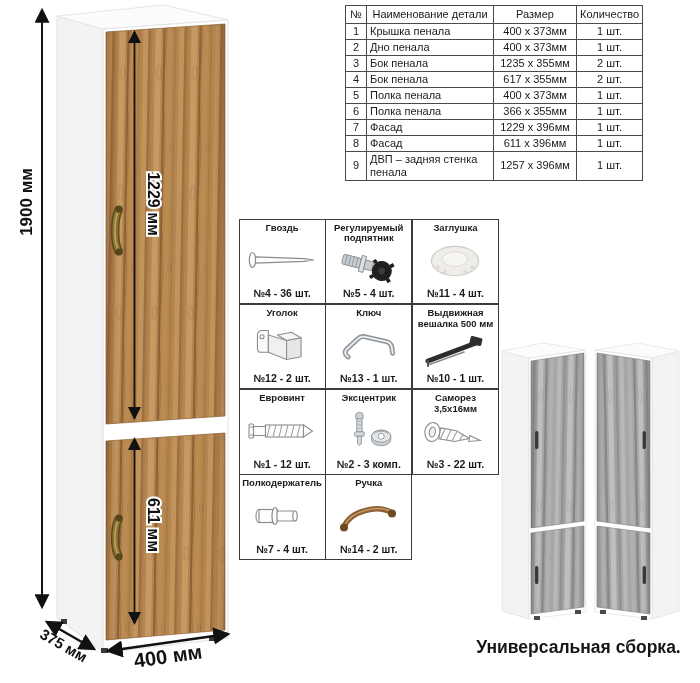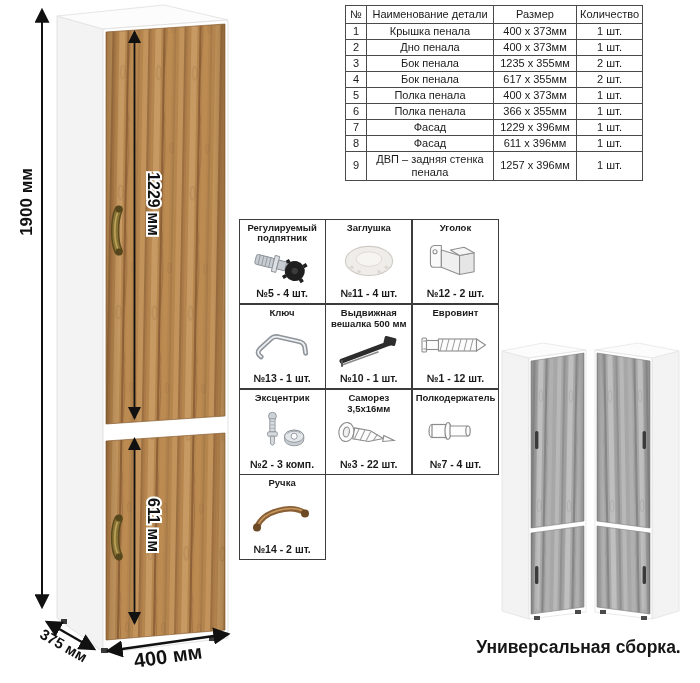--- a/index.html
+++ b/index.html
@@ -6,21 +6,21 @@
   html,body { background:#fff; }
   body { font-family:"Liberation Sans", sans-serif; color:#1a1a1a; }
   #stage { position:relative; width:700px; height:683px; background:#fff; overflow:hidden; }
 
   
   .parts-table { position:absolute; left:345px; top:5px; border-collapse:collapse;
                  font-size:11px; line-height:1.18; color:#1a1a1a; background:#fff; }
   .parts-table th, .parts-table td { border:1px solid #4a4a4a; padding:1px 3px; font-weight:400; }
   .parts-table th { text-align:center; padding:2px 3px; }
   .col-num  { width:21px;  text-align:center; }
-  .col-name { width:127px; text-align:center; }
+  .col-name { width:127px; text-align:left; }
   .col-size { width:83px;  text-align:center; }
   .col-qty  { width:53px;  text-align:center; }
 
   
   .hw-grid { position:absolute; left:239px; top:219px;
              display:grid; grid-template-columns:repeat(3, 86.7px); grid-auto-rows:85.2px; }
   .hw-cell { border:1px solid #3c3c3c; margin:-0.5px 0 0 -0.5px; background:#fff;
              display:flex; flex-direction:column; align-items:center; justify-content:space-between;
              padding:3px 2px 4px 2px; overflow:hidden; }
   .hw-title { font-weight:700; font-size:9.5px; text-align:center; line-height:1.15; }
@@ -172,20 +172,32 @@
           <td class="col-num">9</td>
           <td class="col-name">ДВП – задняя стенка пенала</td>
           <td class="col-size">1257 x 396мм</td>
           <td class="col-qty">1 шт.</td>
         </tr>
   </tbody>
     </table>
 
   <div class="hw-grid">
 
+    <div class="hw-cell">
+      <div class="hw-title">Гвоздь</div>
+      <div class="hw-icon">
+        <svg width="72" height="34" viewBox="0 0 72 34">
+            <g fill="#fdfdfd" stroke="#8c8c8c" stroke-width="1.2">
+          <ellipse cx="6.5" cy="17" rx="3.2" ry="7.5"></ellipse>
+          <path d="M9.5 13.8 L58 15.6 L68 17 L58 18.4 L9.5 20.2 Z"></path>
+            </g>
+          </svg>
+      </div>
+      <div class="hw-count">№4 - 36 шт.</div>
+    </div>
 
     <div class="hw-cell">
       <div class="hw-title">Регулируемый подпятник</div>
       <div class="hw-icon">
         <svg width="70" height="44" viewBox="0 0 70 44">
             <g transform="rotate(14 35 22)">
           <rect x="5" y="16" width="20" height="11" rx="2" fill="#c8cdd2" stroke="#8a9097"></rect>
           <path d="M9 16 v11 M13 16 v11 M17 16 v11 M21 16 v11" stroke="#959ba1" stroke-width="1.1" fill="none"></path>
           <rect x="25" y="12.5" width="5" height="18" fill="#dde1e5" stroke="#8a9097"></rect>
           <rect x="30" y="16.5" width="9" height="10" fill="#c8cdd2" stroke="#8a9097"></rect>

